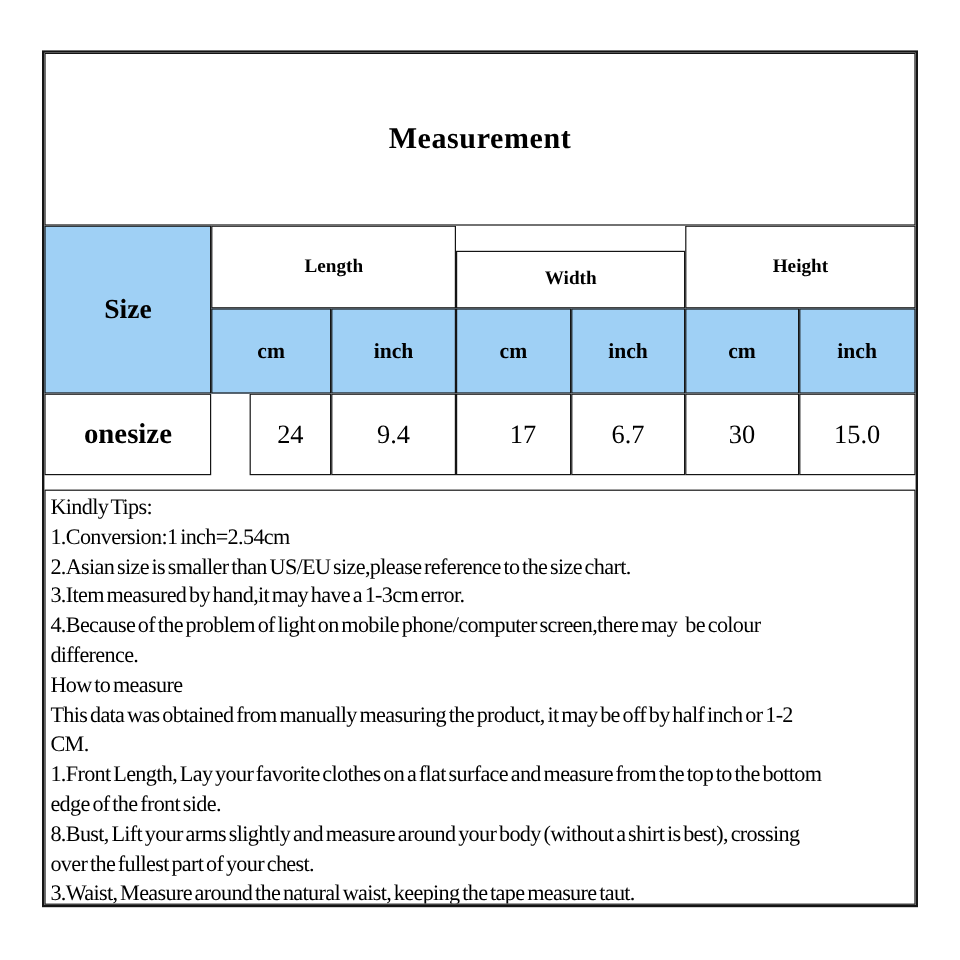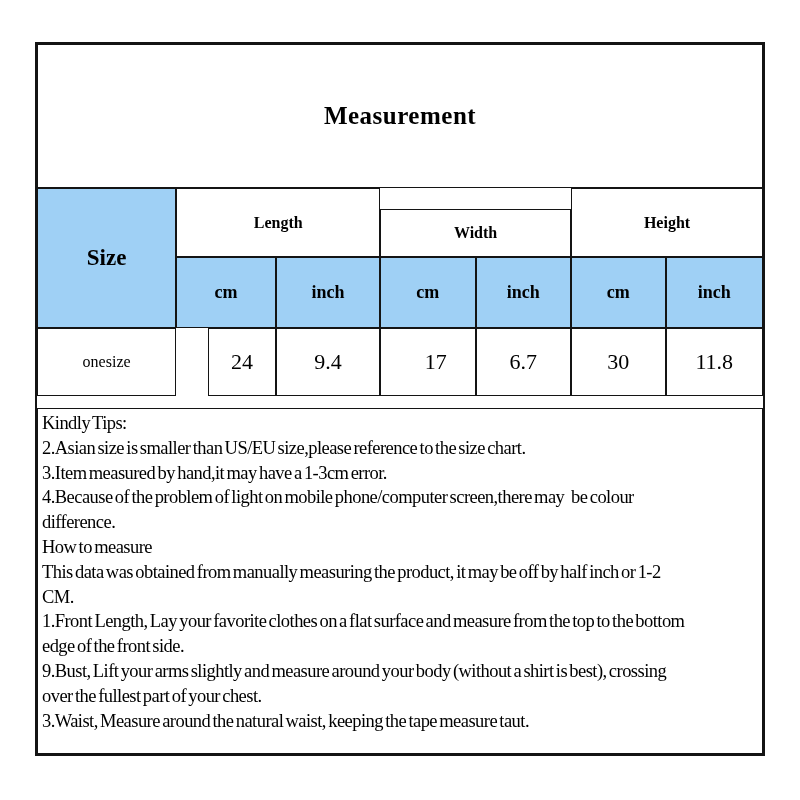--- a/index.html
+++ b/index.html
@@ -36,21 +36,21 @@
   .title-cell  { grid-row: 1; grid-column: 1 / -1; font-weight: bold; font-size: 25px; letter-spacing: 0.5px; }
   .size-cell   { grid-row: 2 / span 2; grid-column: 1; font-weight: bold; font-size: 23px; }
   .group-cell  { grid-row: 2; font-weight: bold; font-size: 16px; }
   .g-length { grid-column: 2 / span 2; }
   .g-width  { grid-column: 4 / span 2; margin-top: 21px; }
   .g-height { grid-column: 6 / span 2; }
   .unit-cell  { grid-row: 3; font-weight: bold; font-size: 18px; }
   .u2 { grid-column: 2; } .u3 { grid-column: 3; } .u4 { grid-column: 4; }
   .u5 { grid-column: 5; } .u6 { grid-column: 6; } .u7 { grid-column: 7; }
   .data-cell { grid-row: 4; font-size: 22px; }
-  .d1 { grid-column: 1; font-weight: normal; font-size: 16px; }
+  .d1 { grid-column: 1; font-weight: bold; font-size: 24px; }
   .d2 { grid-column: 2; margin-left: 32px; } .d3 { grid-column: 3; } .d4 { grid-column: 4; padding-left: 16px; }
   .d5 { grid-column: 5; } .d6 { grid-column: 6; } .d7 { grid-column: 7; }
   .tips-cell {
     grid-row: 5; grid-column: 1 / -1;
     display: block;
     text-align: left;
     padding: 2px 4px 0 4px;
     font-size: 18.5px;
     line-height: 24.8px;
     letter-spacing: -0.55px;
@@ -80,32 +80,33 @@
     <div class="cell unit-cell blue u5">inch</div>
     <div class="cell unit-cell blue u6">cm</div>
     <div class="cell unit-cell blue u7">inch</div>
 
     <div class="cell data-cell d1">onesize</div>
     <div class="cell data-cell d2">24</div>
     <div class="cell data-cell d3">9.4</div>
     <div class="cell data-cell d4">17</div>
     <div class="cell data-cell d5">6.7</div>
     <div class="cell data-cell d6">30</div>
-    <div class="cell data-cell d7">11.8</div>
+    <div class="cell data-cell d7">15.0</div>
 
     <div class="cell tips-cell">
       <div class="tips-line">Kindly Tips:</div>
+      <div class="tips-line">1.Conversion:1 inch=2.54cm</div>
       <div class="tips-line">2.Asian size is smaller than US/EU size,please reference to the size chart.</div>
       <div class="tips-line">3.Item measured by hand,it may have a 1-3cm error.</div>
       <div class="tips-line">4.Because of the problem of light on mobile phone/computer screen,there may   be colour</div>
       <div class="tips-line">difference.</div>
       <div class="tips-line">How to measure</div>
       <div class="tips-line">This data was obtained from manually measuring the product, it may be off by half inch or 1-2</div>
       <div class="tips-line">CM.</div>
       <div class="tips-line">1.Front Length, Lay your favorite clothes on a flat surface and measure from the top to the bottom</div>
       <div class="tips-line">edge of the front side.</div>
-      <div class="tips-line">9.Bust, Lift your arms slightly and measure around your body (without a shirt is best), crossing</div>
+      <div class="tips-line">8.Bust, Lift your arms slightly and measure around your body (without a shirt is best), crossing</div>
       <div class="tips-line">over the fullest part of your chest.</div>
       <div class="tips-line">3.Waist, Measure around the natural waist, keeping the tape measure taut.</div>
     </div>
 
   </div>
 </div>
 
 </body></html>

